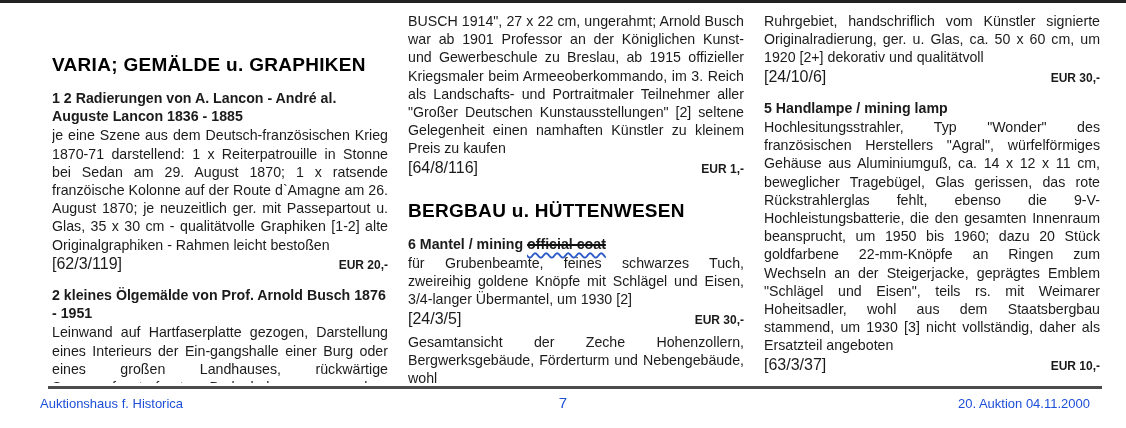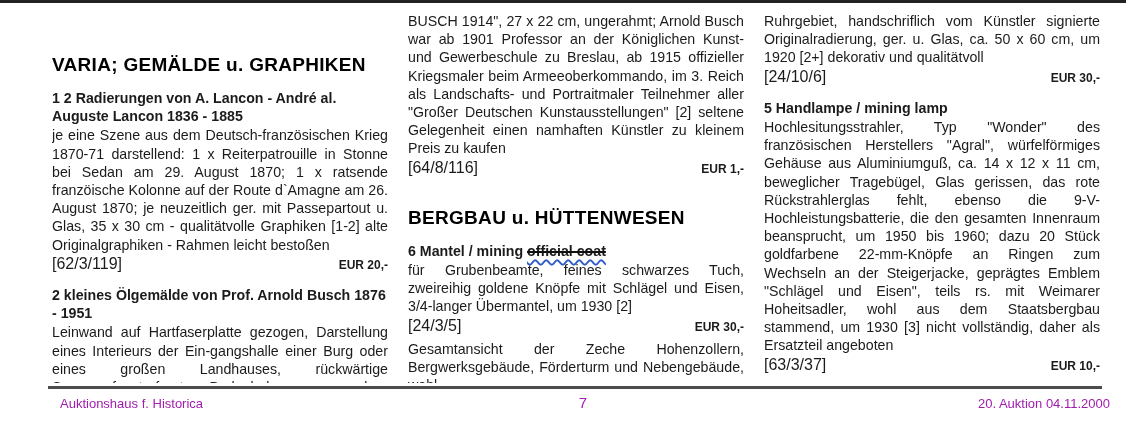--- a/index.html
+++ b/index.html
@@ -30,21 +30,21 @@
     line-height: 18.2px;
     text-align: justify;
   }
   .col.col-first { padding-top: 53px; }
   .section-heading {
     font-size: 19px; font-weight: 700; line-height: 24px;
     letter-spacing: 0.3px; color: #000;
     margin: 0 0 11px 0; text-align: left;
     white-space: nowrap;
   }
-  .section-heading.mid { margin-top: 28px; }
+  .section-heading.mid { margin-top: 21px; }
   .item-title {
     font-weight: 700; margin: 12px 0 1px 0; text-align: left;
   }
   .para { margin: 0; }
   .price-line {
     display: flex; justify-content: space-between; align-items: baseline;
     margin: 1px 0 4px 0;
   }
   .lot-ref { font-size: 16px; }
   .price { font-weight: 700; font-size: 12px; }
@@ -58,23 +58,23 @@
   .strike-inner {
     text-decoration-line: line-through;
     text-decoration-thickness: 1.6px;
     text-decoration-color: #111;
   }
   .footer-rule {
     position: absolute; left: 48px; top: 386px;
     width: 1054px; height: 3px; background: #4c4c4c;
   }
   .footer {
-    position: absolute; left: 56px; top: 392px;
+    position: absolute; left: 36px; top: 392px;
     width: 1054px; height: 24px;
-    color: #a21caf; font-size: 13px;
+    color: #1d4ed8; font-size: 13px;
   }
   .footer-left  { position: absolute; left: 4px; top: 4px; }
   .footer-page  { position: absolute; left: 0; top: 2px; width: 100%; text-align: center; font-size: 15px; }
   .footer-right { position: absolute; right: 0; top: 4px; }
 </style>
 </head>
 <body>
 
 <div class="page">
 

